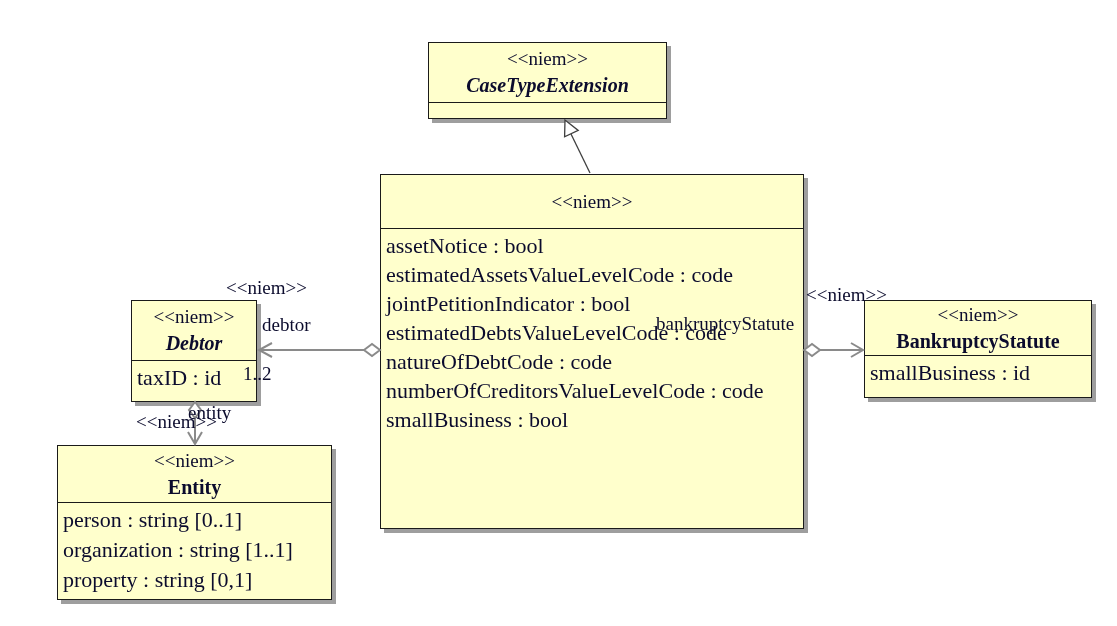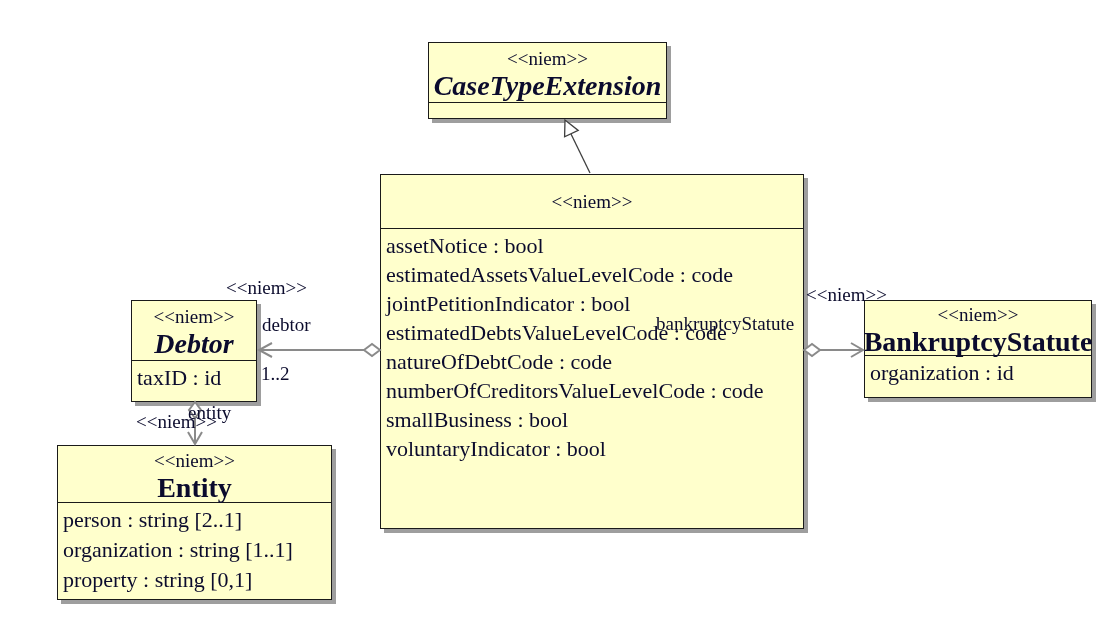--- a/index.html
+++ b/index.html
@@ -23,21 +23,21 @@
   }
   .uml-hdr{
     display:flex;flex-direction:column;justify-content:center;align-items:center;
     border-bottom:1.5px solid #1a1a1a;
     box-sizing:border-box;
   }
   .uml-stereotype{
     font-size:19px;line-height:26px;white-space:nowrap;
   }
   .uml-name{
-    font-size:28px;line-height:27px;font-weight:bold;white-space:nowrap;
+    font-size:20px;line-height:27px;font-weight:bold;white-space:nowrap;
   }
   .uml-name.abstract{font-style:italic;}
   .uml-body{box-sizing:border-box;padding:2px 0 0 5px;}
   .uml-attr{
     font-size:22px;line-height:29px;white-space:nowrap;
   }
   
   .box-casetype{left:416px;top:42px;width:239px;height:77px;}
   .box-casetype .uml-hdr{height:60px;}
   .box-bci{left:368px;top:174px;width:424px;height:355px;}
@@ -50,21 +50,21 @@
   .box-statute{left:852px;top:300px;width:228px;height:98px;}
   .box-statute .uml-hdr{height:55px;}
   
   .conn-label{
     position:absolute;
     font-size:19px;line-height:24px;white-space:nowrap;
     z-index:5;background:transparent;
   }
   .lbl-niem-debtor{left:214px;top:276px;}
   .lbl-role-debtor{left:250px;top:313px;}
-  .lbl-mult-debtor{left:249px;top:362px;}
+  .lbl-mult-debtor{left:231px;top:362px;}
   .lbl-niem-statute{left:794px;top:283px;}
   .lbl-role-statute{left:644px;top:312px;}
   .lbl-niem-entity{left:124px;top:410px;}
   .lbl-role-entity{left:176px;top:401px;}
   
   .connectors{
     position:absolute;left:0;top:0;width:1117px;height:626px;
     z-index:3;pointer-events:none;
   }
 </style>
@@ -86,53 +86,52 @@
       <div class="uml-stereotype">&lt;&lt;niem&gt;&gt;</div>
     </div>
     <div class="uml-body">
       <div class="uml-attr">assetNotice : bool</div>
       <div class="uml-attr">estimatedAssetsValueLevelCode : code</div>
       <div class="uml-attr">jointPetitionIndicator : bool</div>
       <div class="uml-attr">estimatedDebtsValueLevelCode : code</div>
       <div class="uml-attr">natureOfDebtCode : code</div>
       <div class="uml-attr">numberOfCreditorsValueLevelCode : code</div>
       <div class="uml-attr">smallBusiness : bool</div>
-      <div class="uml-attr">voluntaryIndicator : bool</div>
     </div>
   </div>
 
   <div class="uml-class box-debtor">
     <div class="uml-hdr">
       <div class="uml-stereotype">&lt;&lt;niem&gt;&gt;</div>
       <div class="uml-name abstract">Debtor</div>
     </div>
     <div class="uml-body">
       <div class="uml-attr">taxID : id</div>
     </div>
   </div>
 
   <div class="uml-class box-entity">
     <div class="uml-hdr">
       <div class="uml-stereotype">&lt;&lt;niem&gt;&gt;</div>
       <div class="uml-name">Entity</div>
     </div>
     <div class="uml-body">
-      <div class="uml-attr">person : string [2..1]</div>
+      <div class="uml-attr">person : string [0..1]</div>
       <div class="uml-attr">organization : string [1..1]</div>
       <div class="uml-attr">property : string [0,1]</div>
     </div>
   </div>
 
   <div class="uml-class box-statute">
     <div class="uml-hdr">
       <div class="uml-stereotype">&lt;&lt;niem&gt;&gt;</div>
       <div class="uml-name">BankruptcyStatute</div>
     </div>
     <div class="uml-body">
-      <div class="uml-attr">organization : id</div>
+      <div class="uml-attr">smallBusiness : id</div>
     </div>
   </div>
 
   <svg class="connectors" viewBox="0 0 1117 626" xmlns="http://www.w3.org/2000/svg">
 
     <g stroke="#8a8a8a" stroke-width="2" fill="none">
       <line x1="247" y1="350" x2="352" y2="350"></line>
       <polyline points="260,343 247,350 260,357"></polyline>
       <polygon points="352,350 360,344 368,350 360,356" fill="#ffffff"></polygon>
     </g>

